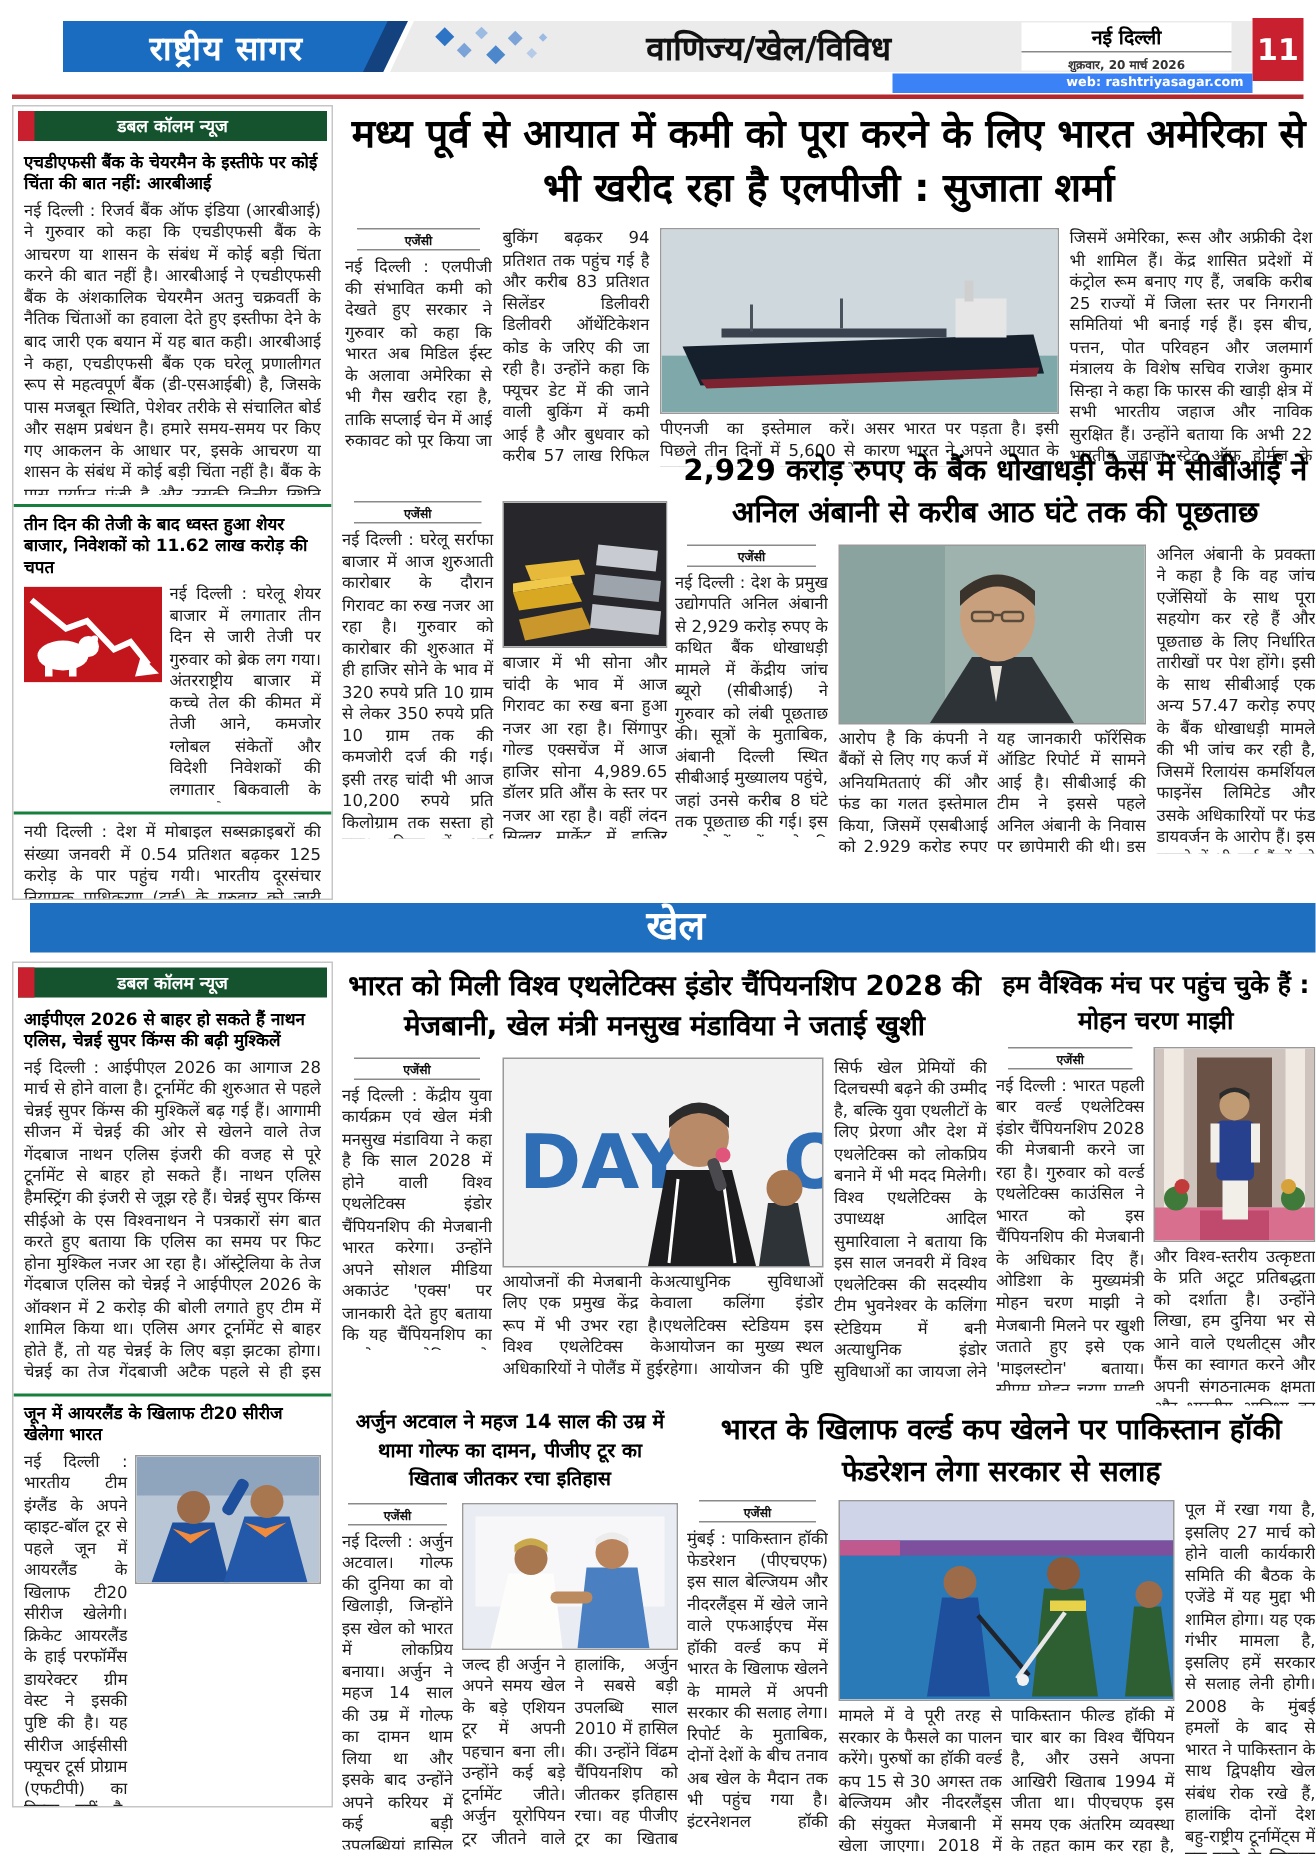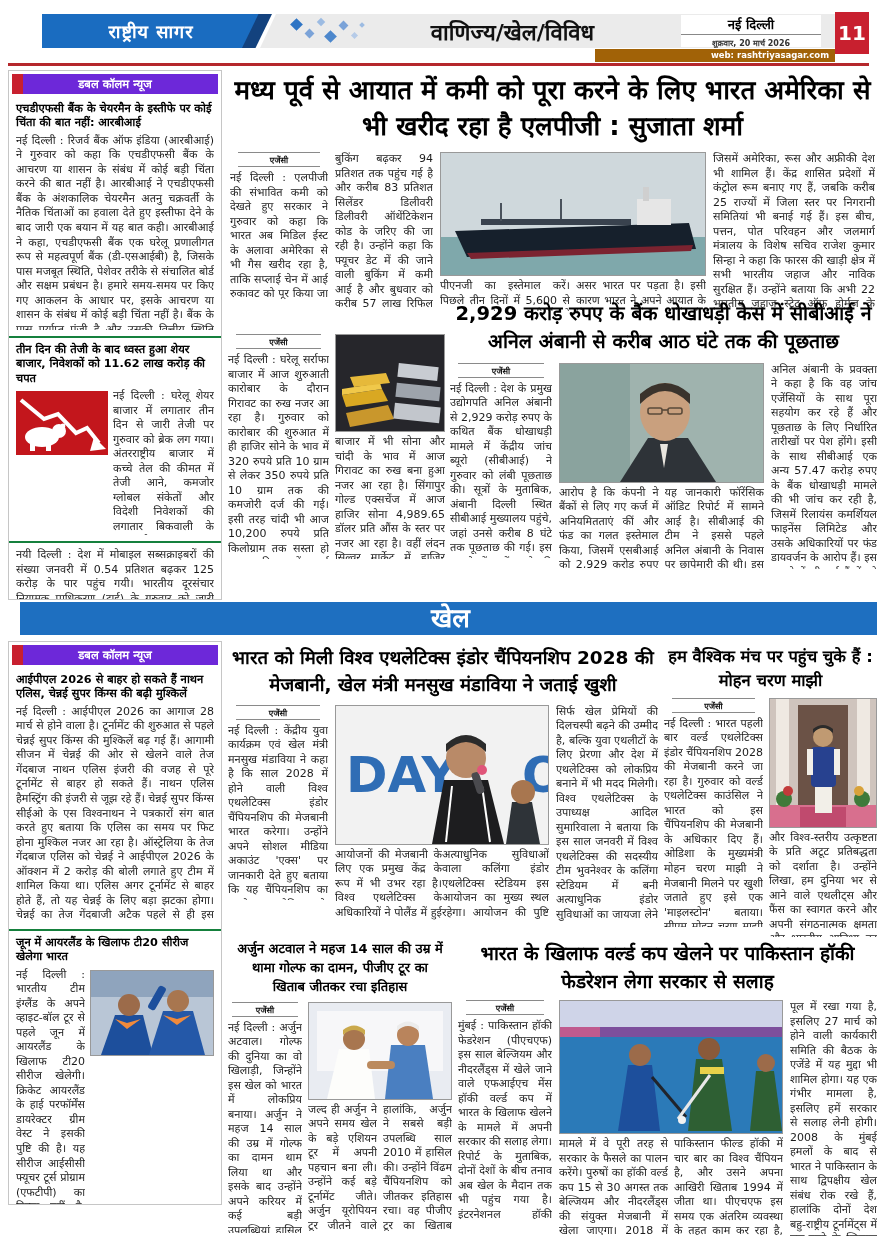--- a/index.html
+++ b/index.html
@@ -1,56 +1,56 @@
 <!DOCTYPE html>
 <html><head>
 <meta charset="utf-8">
 <style>
   html,body{margin:0;padding:0;background:#ffffff;}
   body{width:877px;height:1241px;position:relative;font-family:"DejaVu Sans","Liberation Sans",sans-serif;overflow:hidden;}
   .abs{position:absolute;}
   .bt{font-size:11px;line-height:1.32;text-align:justify;color:#1c1c1c;overflow:hidden;}
   .cols{display:flex;gap:7px;}
   .byline{font-size:8.2px;font-weight:bold;text-align:center;color:#111;border-top:1px solid #8a8a8a;border-bottom:1px solid #8a8a8a;padding:1px 0;margin:0 8px 4px 8px;}
-  .sec-bar{height:20px;background:#6d28d9;position:relative;margin:3px;color:#fff;font-size:11.5px;font-weight:bold;text-align:center;line-height:20px;}
+  .sec-bar{height:20px;background:#14532d;position:relative;margin:3px;color:#fff;font-size:11.5px;font-weight:bold;text-align:center;line-height:20px;}
   .sec-bar .red{position:absolute;left:0;top:0;width:11px;height:20px;background:#c8202f;}
   .lbox{border:1px solid #c6c6c6;background:#fff;box-sizing:border-box;}
   .art{padding:5px 7px 6px 7px;}
   .art + .art{border-top:2px solid #15803d;}
   .art h3{margin:0 0 3px 0;font-size:11.3px;line-height:1.28;color:#000;font-weight:800;}
   .hl{font-weight:800;color:#000;text-align:center;margin:0;}
   svg{display:block;}
   .phwrap{overflow:hidden;}
 </style>
 </head>
 <body>
 
 <div id="page">
 
   <div class="abs" style="left:8px;top:14px;width:861px;height:52px;">
     <div class="abs" style="left:34px;top:0;width:218px;height:34px;background:#1a6cc0;clip-path:polygon(0 0,100% 0,calc(100% - 16px) 100%,0 100%);display:flex;align-items:center;justify-content:center;">
-      <span style="color:#fff;font-size:18px;font-weight:800;letter-spacing:1px;">राष्ट्रीय सागर</span>
+      <span style="color:#fff;font-size:22px;font-weight:800;letter-spacing:1px;">राष्ट्रीय सागर</span>
     </div>
     <div class="abs" style="left:234px;top:0;width:30px;height:34px;background:#13427e;clip-path:polygon(55% 0,100% 0,45% 100%,0 100%);"></div>
     <div class="abs" style="left:252px;top:0;right:34px;height:34px;background:#ebebeb;clip-path:polygon(16px 0,100% 0,100% 100%,0 100%);">
       <span class="abs" style="left:32px;top:6px;width:9px;height:9px;background:#2e74c4;transform:rotate(45deg);"></span>
       <span class="abs" style="left:46px;top:16px;width:7px;height:7px;background:#7ba3d8;transform:rotate(45deg);"></span>
       <span class="abs" style="left:58px;top:5px;width:6px;height:6px;background:#9cbbe2;transform:rotate(45deg);"></span>
       <span class="abs" style="left:66px;top:18px;width:9px;height:9px;background:#4c87cc;transform:rotate(45deg);"></span>
       <span class="abs" style="left:80px;top:8px;width:7px;height:7px;background:#7ba3d8;transform:rotate(45deg);"></span>
       <span class="abs" style="left:92px;top:19px;width:5px;height:5px;background:#b6cbe8;transform:rotate(45deg);"></span>
       <span class="abs" style="left:100px;top:9px;width:4px;height:4px;background:#9cbbe2;transform:rotate(45deg);"></span>
       <div class="abs" style="left:150px;right:220px;top:2px;text-align:center;font-size:22px;font-weight:800;color:#111;">वाणिज्य/खेल/विविध</div>
       <div class="abs" style="right:14px;top:1px;width:140px;text-align:center;background:#fff;height:32px;">
         <div style="font-size:13px;font-weight:800;color:#000;border-bottom:1px solid #888;padding-bottom:1px;">नई दिल्ली</div>
         <div style="font-size:8px;font-weight:700;color:#333;margin-top:2px;">शुक्रवार, 20 मार्च 2026</div>
       </div>
     </div>
     <div class="abs" style="right:0;top:-2px;width:34px;height:42px;background:#c8202f;color:#fff;font-size:20px;font-weight:800;display:flex;align-items:center;justify-content:center;">11</div>
-    <div class="abs" style="right:34px;top:35px;width:240px;height:13px;background:#a16207;color:#fff;font-size:8.5px;font-weight:700;line-height:13px;text-align:right;padding-right:6px;box-sizing:border-box;">web: rashtriyasagar.com</div>
+    <div class="abs" style="right:34px;top:35px;width:240px;height:13px;background:#3b82f6;color:#fff;font-size:8.5px;font-weight:700;line-height:13px;text-align:right;padding-right:6px;box-sizing:border-box;">web: rashtriyasagar.com</div>
     <div class="abs" style="left:0;top:49px;width:100%;height:3px;background:#b5282c;"></div>
   </div>
 
   <div class="abs lbox" style="left:8px;top:70px;width:214px;height:530px;overflow:hidden;">
     <div class="sec-bar"><span class="red"></span><span>डबल कॉलम न्यूज</span></div>
     <div class="art">
       <h3>एचडीएफसी बैंक के चेयरमैन के इस्तीफे पर कोई चिंता की बात नहीं: आरबीआई</h3>
       <div class="bt" style="max-height:196px;">नई दिल्ली : रिजर्व बैंक ऑफ इंडिया (आरबीआई) ने गुरुवार को कहा कि एचडीएफसी बैंक के आचरण या शासन के संबंध में कोई बड़ी चिंता करने की बात नहीं है। आरबीआई ने एचडीएफसी बैंक के अंशकालिक चेयरमैन अतनु चक्रवर्ती के नैतिक चिंताओं का हवाला देते हुए इस्तीफा देने के बाद जारी एक बयान में यह बात कही। आरबीआई ने कहा, एचडीएफसी बैंक एक घरेलू प्रणालीगत रूप से महत्वपूर्ण बैंक (डी-एसआईबी) है, जिसके पास मजबूत स्थिति, पेशेवर तरीके से संचालित बोर्ड और सक्षम प्रबंधन है। हमारे समय-समय पर किए गए आकलन के आधार पर, इसके आचरण या शासन के संबंध में कोई बड़ी चिंता नहीं है। बैंक के पास पर्याप्त पूंजी है और उसकी वित्तीय स्थिति संतोषजनक बनी हुई है। साथ ही पर्याप्त नकदी भी मौजूद है। रिजर्व बैंक का यह बयान देश के दूसरे सबसे बड़े निजी क्षेत्र के ऋणदाता एचडीएफसी बैंक के अंशकालिक चेयरमैन अतनु चक्रवर्ती के 18 मार्च से अचानक इस्तीफा देने के बाद आया है। उन्होंने नैतिक चिंताओं का हवाला दिया था। यह पहली बार है जब एचडीएफसी बैंक के किसी अंशकालिक चेयरमैन ने कार्यकाल के बीच में पद छोड़ा है जिससे इसके कामकाज को लेकर चिंताएं उठी हैं। इस बीच आरबीआई ने बैंक के अनुरोध पर अंशकालिक चेयरमैन के पद को लेकर एक अंतरिम व्यवस्था को मंजूरी दे दी है।</div>
     </div>
     <div class="art">

